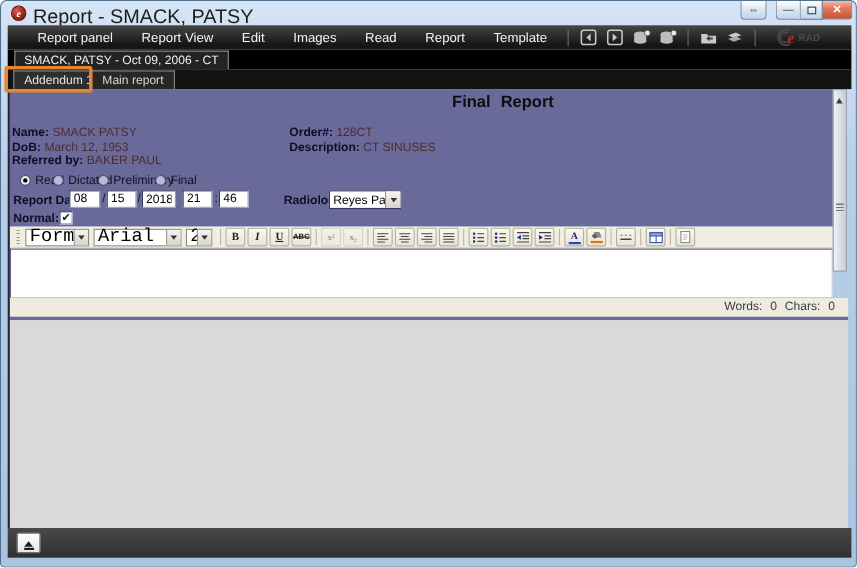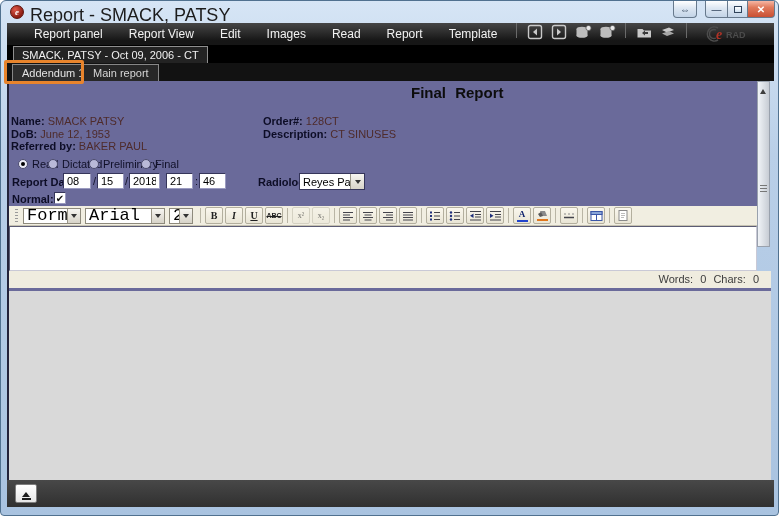--- a/index.html
+++ b/index.html
@@ -23,21 +23,21 @@
   .btn-min   { left:704px; width:23px; border-radius:0 0 0 4px; }
   .btn-max   { left:727px; width:20px; border-radius:0; border-left:none; }
   .btn-close { left:747px; width:27px; border-left:none; border-radius:0 0 4px 0;
                background:linear-gradient(#f6b7a4,#e07а5c 40%,#c94f33); }
   .btn-close { background:linear-gradient(#f6b7a4,#e07a5c 40%,#c94f33); color:#fff; font-weight:bold; }
   .maxglyph { width:8px; height:7px; border:1px solid #30435a; background:linear-gradient(#fff,#cfe0ef); }
 
   
   .menubar { position:absolute; left:6px; top:22px; width:767px; height:22px;
              background:linear-gradient(#464646,#161616 80%);
-             display:flex; padding-left:14px; }
+             display:flex; align-items:center; padding-left:14px; }
   .mi { color:#f2f2f2; font-size:12px; padding:0 13px; height:22px; line-height:22px; cursor:default; }
   .msep { width:1px; height:15px; background:#6a6a6a; margin:0 6px; }
   .micon { width:22px; height:18px; display:flex; align-items:center; justify-content:center; margin:0 1px; }
   .logo { position:absolute; right:12px; top:0; height:22px; display:flex; align-items:center; }
 
   
   .tabrow1 { position:absolute; left:6px; top:44px; width:767px; height:18px; background:#000; }
   .study-tab { position:absolute; left:6px; top:1px; height:17px; padding:0 8px;
                background:#232323; border:1px solid #8f8f8f; border-bottom:none;
                color:#f0f0f0; font-size:11px; line-height:16px; }
@@ -224,21 +224,21 @@
   </div>
   <div class="annotation"></div>
 
   <div class="darkedge"></div>
 
   <div class="purple">
     <div class="rep-title">Final Report</div>
 
     <div class="icol icol1">
       <div><span class="lbl">Name:</span> <span class="val it-italic">SMACK PATSY</span></div>
-      <div><span class="lbl">DoB:</span> <span class="val">June 12, 1953</span></div>
+      <div><span class="lbl">DoB:</span> <span class="val">March 12, 1953</span></div>
       <div><span class="lbl">Referred by:</span> <span class="val">BAKER PAUL</span></div>
     </div>
     <div class="icol icol2">
       <div><span class="lbl">Order#:</span> <span class="val">128CT</span></div>
       <div><span class="lbl">Description:</span> <span class="val">CT SINUSES</span></div>
     </div>
 
     <div class="radio-item r0">
         <span class="radio sel"></span>
         <span class="rlabel">Read</span>

